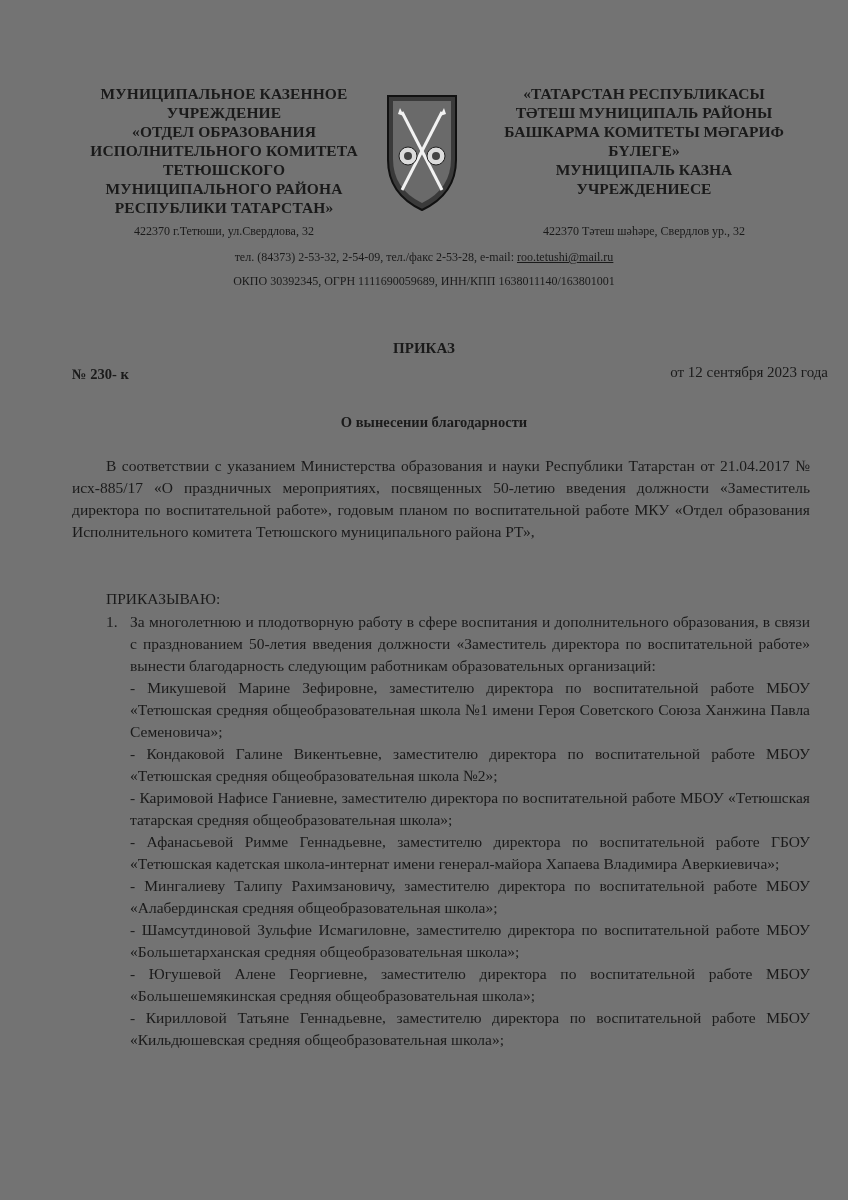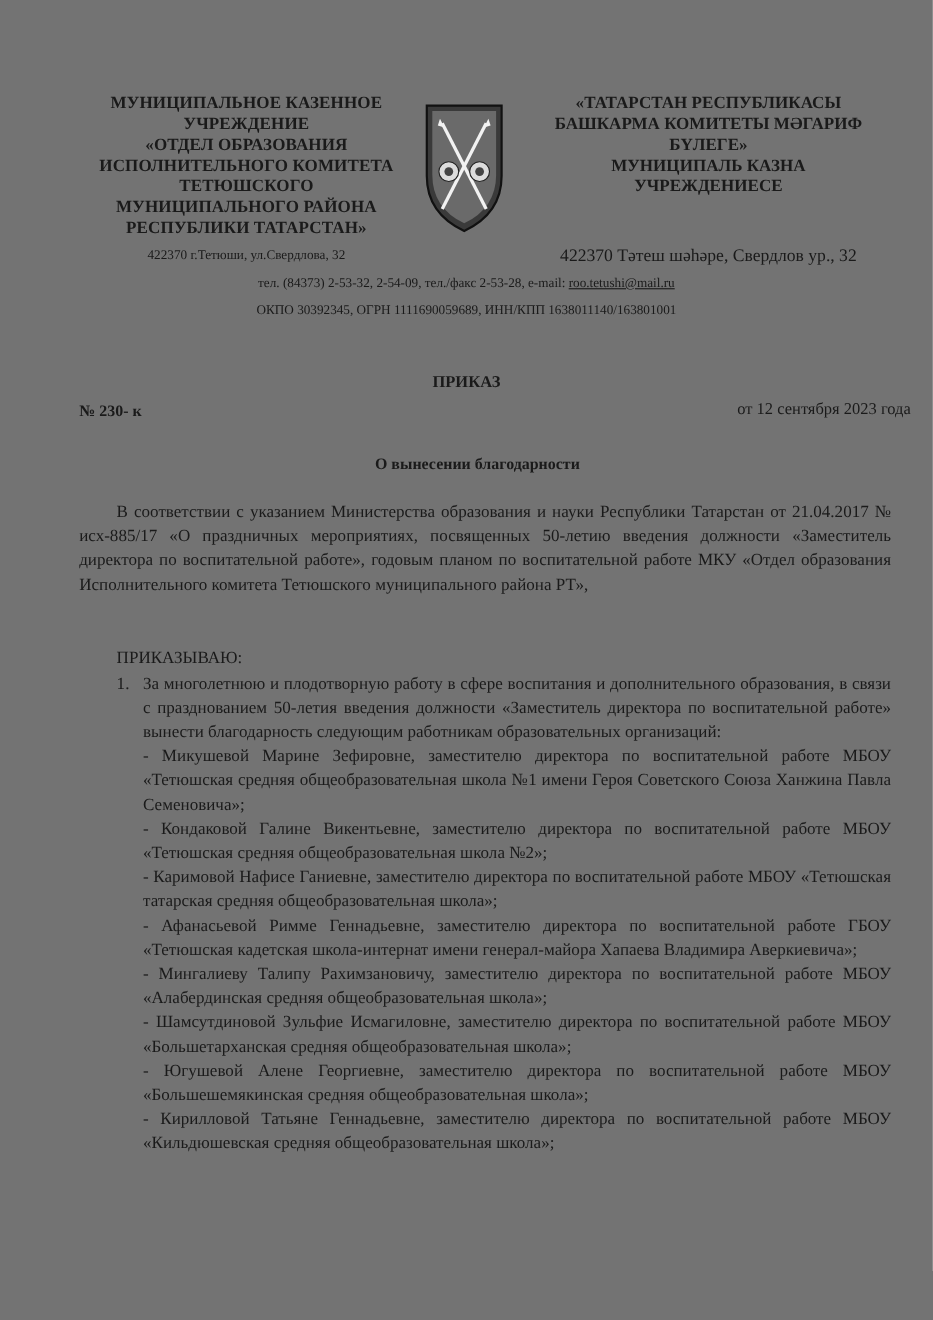--- a/index.html
+++ b/index.html
@@ -4,21 +4,21 @@
 <style>
   html, body { margin: 0; padding: 0; background: #ffffff; }
   body { width: 848px; height: 1200px; position: relative; overflow: hidden;
          font-family: "Liberation Serif", "DejaVu Serif", serif; color: #1a1a1a; }
   .page { position: absolute; left: 0; top: 0; width: 848px; height: 1200px; background: #737373; padding-left: 30px; }
   .hdr-left { position: absolute; left: 62px; top: 84px; width: 324px; text-align: center;
               font-weight: bold; font-size: 15.5px; line-height: 19px; letter-spacing: 0.1px; }
   .hdr-right { position: absolute; left: 486px; top: 84px; width: 316px; text-align: center;
                font-weight: bold; font-size: 15.5px; line-height: 19px; }
   .addr-left { position: absolute; left: 62px; top: 224px; width: 324px; text-align: center; font-size: 12px; }
-  .addr-right { position: absolute; left: 486px; top: 224px; width: 316px; text-align: center; font-size: 16px; }
+  .addr-right { position: absolute; left: 486px; top: 224px; width: 316px; text-align: center; font-size: 12px; }
   .emblem { position: absolute; left: 384px; top: 90px; width: 76px; height: 124px; }
   .contact { position: absolute; left: 0; width: 848px; text-align: center; font-size: 12px; }
   .contact .u { text-decoration: underline; }
   .okpo { }
   .title { position: absolute; left: 0; width: 848px; top: 340px; text-align: center;
            font-weight: bold; font-size: 15px; }
   .num { position: absolute; left: 72px; top: 366px; font-weight: bold; font-size: 14.5px; }
   .date { position: absolute; right: 50px; top: 364px; font-size: 15px; }
   .subject { position: absolute; left: 0; width: 848px; top: 414px; text-align: center;
              font-weight: bold; font-size: 14.5px; margin-left: 10px; }
@@ -57,20 +57,21 @@
       <path d="M60 18 l-4 8 l6 -2 z" fill="#f2f2f2"></path>
       <circle cx="24" cy="66" r="9" fill="#dcdcdc" stroke="#222" stroke-width="1"></circle>
       <circle cx="52" cy="66" r="9" fill="#dcdcdc" stroke="#222" stroke-width="1"></circle>
       <circle cx="24" cy="66" r="4" fill="#444"></circle>
       <circle cx="52" cy="66" r="4" fill="#444"></circle>
     </svg>
   </div>
 
   <div class="hdr-right">
     <div>«ТАТАРСТАН РЕСПУБЛИКАСЫ</div>
+    <div>ТӘТЕШ МУНИЦИПАЛЬ РАЙОНЫ</div>
     <div>БАШКАРМА КОМИТЕТЫ МӘГАРИФ</div>
     <div>БҮЛЕГЕ»</div>
     <div>МУНИЦИПАЛЬ КАЗНА</div>
     <div>УЧРЕЖДЕНИЕСЕ</div>
   </div>
   <div class="addr-right">422370 Тәтеш шәһәре, Свердлов ур., 32</div>
 
   <div class="contact" style="top:250px;">
     <span>тел. (84373) 2-53-32, 2-54-09, тел./факс 2-53-28, e-mail: </span><span class="u">roo.tetushi@mail.ru</span>
   </div>

